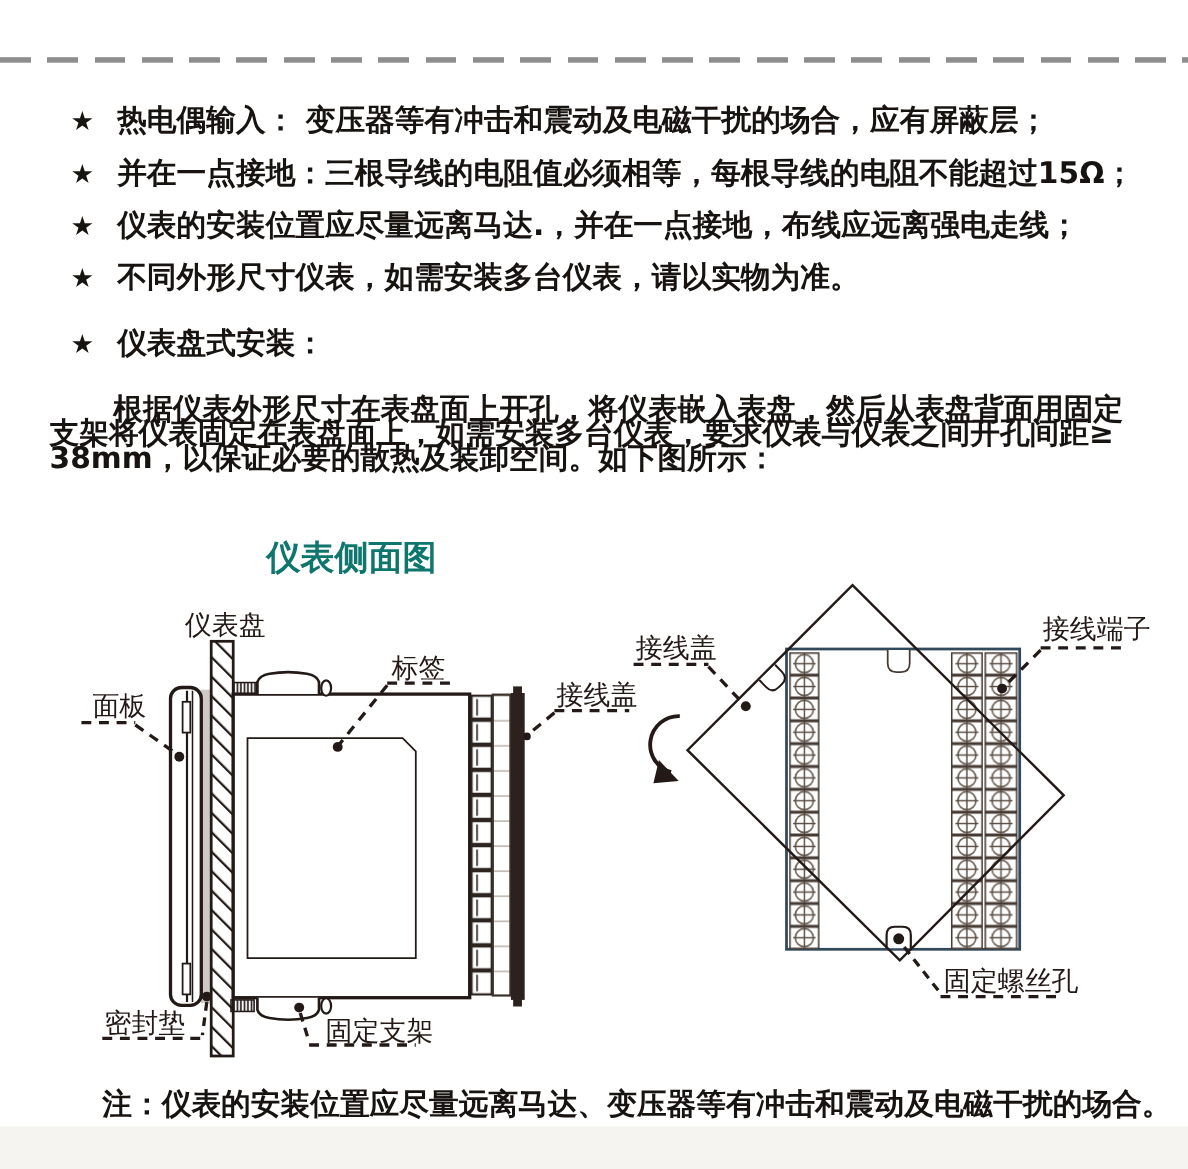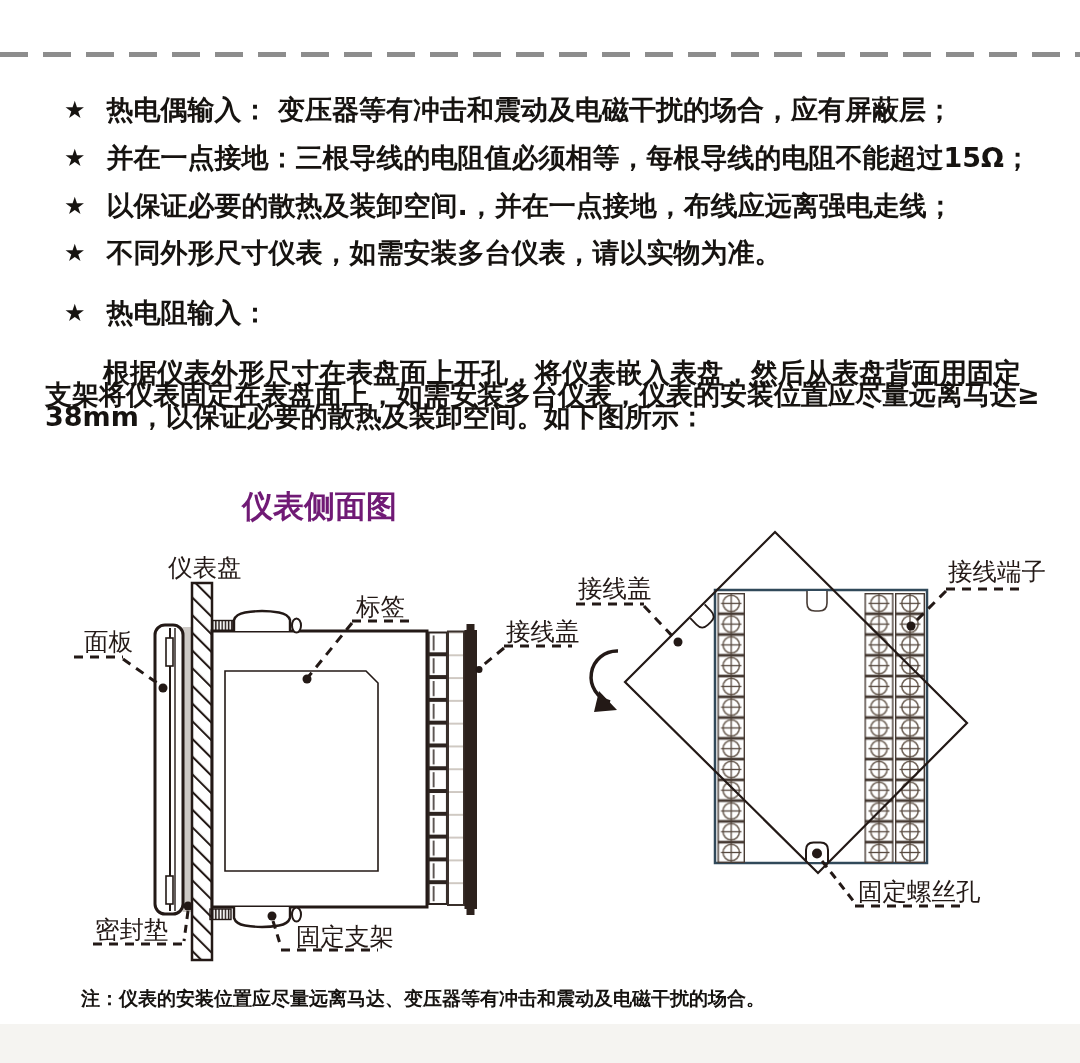--- a/index.html
+++ b/index.html
@@ -10,23 +10,23 @@
   .bullet{position:absolute;left:64px;display:flex;align-items:flex-start;
         font-weight:bold;font-size:27px;line-height:1.05;white-space:nowrap;}
   .bullet .star{font-size:24px;margin-right:21px;position:relative;top:2px;}
   .b1{top:96px;} .b2{top:144px;} .b3{top:192px;} .b4{top:239px;}
   .section-head{position:absolute;left:64px;top:299px;display:flex;align-items:flex-start;
         font-weight:bold;font-size:27px;line-height:1.05;white-space:nowrap;}
   .section-head .star{font-size:24px;margin-right:21px;position:relative;top:2px;}
   .para-line{position:absolute;left:45px;font-weight:bold;font-size:27px;line-height:1.05;white-space:nowrap;}
   .p1{top:359px;padding-left:58px;text-align:right;} .p2{top:381px;} .p3{top:403px;}
   .dg-title{position:absolute;font-family:"Liberation Serif","DejaVu Serif",serif;
-        font-weight:bold;font-size:31px;color:#701a75;white-space:nowrap;letter-spacing:0px;}
+        font-weight:bold;font-size:31px;color:#0f766e;white-space:nowrap;letter-spacing:0px;}
   .t-side{left:242px;top:486px;} .t-back{left:744px;top:485px;}
-  .note{position:absolute;left:81px;top:986px;font-weight:bold;font-size:19px;white-space:nowrap;}
+  .note{position:absolute;left:93px;top:986px;font-weight:bold;font-size:27px;white-space:nowrap;}
   .footer-strip{position:absolute;left:0;top:1024px;width:1080px;height:39px;background:#f5f4f1;}
   svg.diagram{position:absolute;left:0;top:0;}
   svg text.lbl{font-size:24.5px;fill:#231916;font-weight:500;
         font-family:"DejaVu Sans","Liberation Sans",sans-serif;}
 </style>
 </head>
 <body>
 
 <div class="page">
 
@@ -35,34 +35,34 @@
   <div class="bullet b1">
     <span class="star">★</span>
     <span>热电偶输入： 变压器等有冲击和震动及电磁干扰的场合，应有屏蔽层；</span>
   </div>
   <div class="bullet b2">
     <span class="star">★</span>
     <span>并在一点接地：三根导线的电阻值必须相等，每根导线的电阻不能超过15Ω；</span>
   </div>
   <div class="bullet b3">
     <span class="star">★</span>
-    <span>以保证必要的散热及装卸空间.，并在一点接地，布线应远离强电走线；</span>
+    <span>仪表的安装位置应尽量远离马达.，并在一点接地，布线应远离强电走线；</span>
   </div>
   <div class="bullet b4">
     <span class="star">★</span>
     <span>不同外形尺寸仪表，如需安装多台仪表，请以实物为准。</span>
   </div>
 
   <div class="section-head">
     <span class="star">★</span>
-    <span>热电阻输入：</span>
+    <span>仪表盘式安装：</span>
   </div>
 
   <div class="para-line p1">根据仪表外形尺寸在表盘面上开孔，将仪表嵌入表盘，然后从表盘背面用固定</div>
-  <div class="para-line p2">支架将仪表固定在表盘面上，如需安装多台仪表，仪表的安装位置应尽量远离马达≥</div>
+  <div class="para-line p2">支架将仪表固定在表盘面上，如需安装多台仪表，要求仪表与仪表之间开孔间距≥</div>
   <div class="para-line p3">38mm，以保证必要的散热及装卸空间。如下图所示：</div>
 
   <div class="dg-title t-side">仪表侧面图</div>
 
   <svg class="diagram" width="1080" height="1063" viewBox="0 0 1080 1063">
     <defs>
       <pattern id="hatch" patternUnits="userSpaceOnUse" width="12.5" height="12.5" patternTransform="rotate(-45)">
         <line x1="1" y1="0" x2="1" y2="12.5" stroke="#231916" stroke-width="2.1"></line>
       </pattern>
       <pattern id="thread" patternUnits="userSpaceOnUse" width="3.2" height="12">

